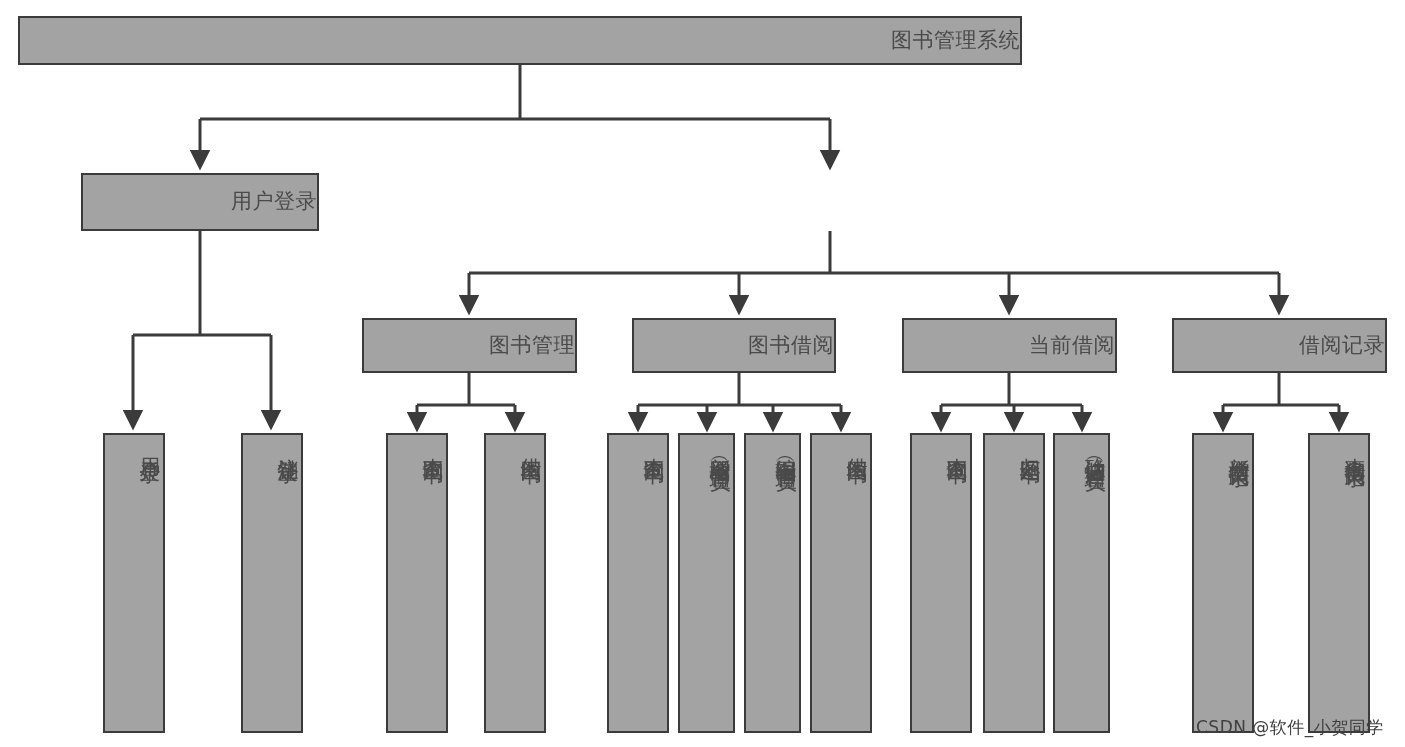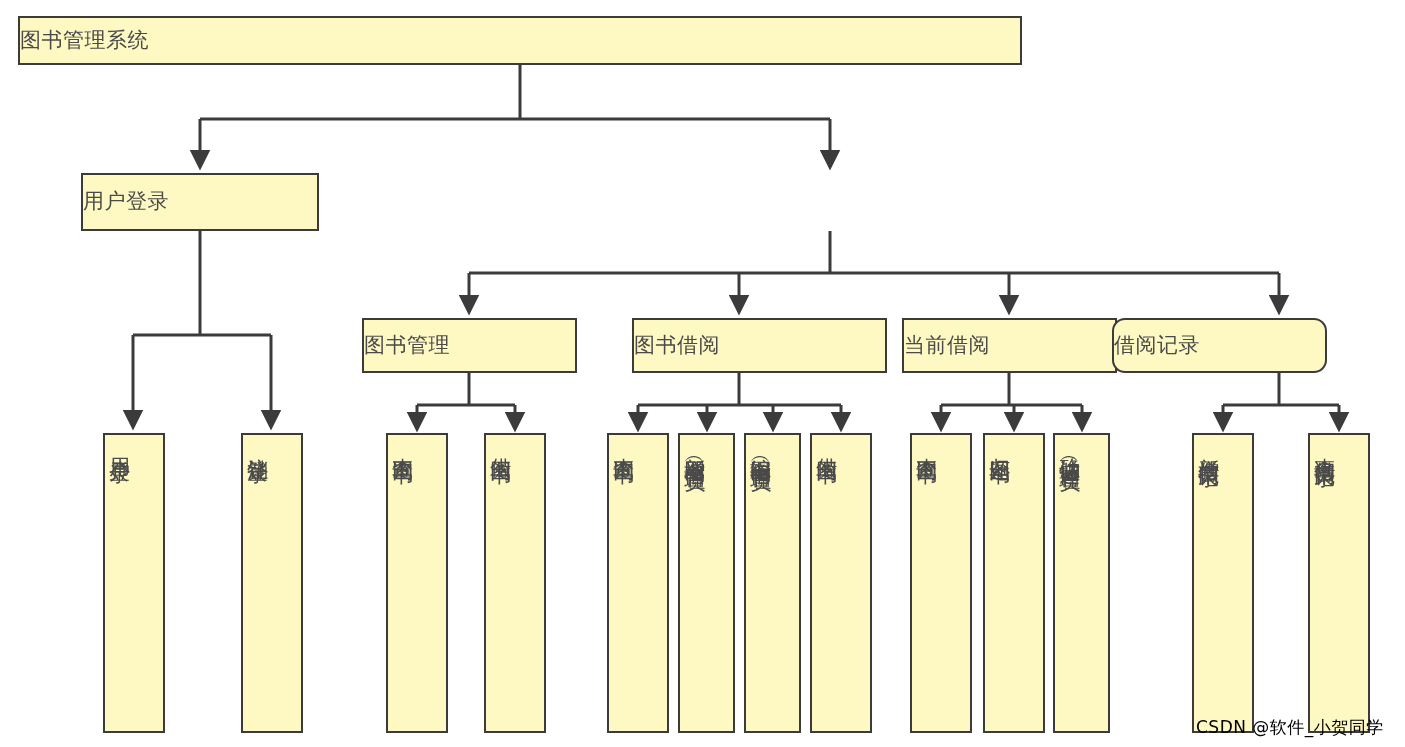--- a/index.html
+++ b/index.html
@@ -22,24 +22,24 @@
     left: 0;
     top: 0;
     width: 1405px;
     height: 747px;
     pointer-events: none;
   }
   .node {
     position: absolute;
     box-sizing: border-box;
     border: 2.5px solid #3b3b3b;
-    background: #fef9c3;
+    background: #a3a3a3;
     display: flex;
     align-items: center;
-    justify-content: flex-start;
+    justify-content: flex-end;
     color: #4a4a4a;
     font-family: Liberation Serif, serif;
   }
   .node.horiz {
     font-size: 21px;
     letter-spacing: 0.5px;
     line-height: 1.1;
     white-space: nowrap;
   }
   .node.vert {
@@ -51,21 +51,21 @@
     text-orientation: upright;
     font-size: 21px;
     line-height: 1.32;
     letter-spacing: 2px;
     color: #4a4a4a;
     white-space: nowrap;
   }
   .watermark {
     position: absolute;
     font-size: 17px;
-    color: #000000;
+    color: #404040;
     white-space: nowrap;
     letter-spacing: 0.5px;
   }
 </style>
 </head>
 <body>
 
 <div id="canvas">
 
   <svg id="wires" viewBox="0 0 1405 747" xmlns="http://www.w3.org/2000/svg">
@@ -125,27 +125,27 @@
     <span>图书管理系统</span>
   </div>
 
   <div class="node horiz" style="left:81px; top:173px; width:238px; height:58px;">
     <span>用户登录</span>
   </div>
 
   <div class="node horiz" style="left:362px; top:318px; width:215px; height:55px;">
     <span>图书管理</span>
   </div>
-  <div class="node horiz" style="left:632px; top:318px; width:255px; height:55px;">
+  <div class="node horiz" style="left:632px; top:318px; width:204px; height:55px;">
     <span>图书借阅</span>
   </div>
   <div class="node horiz" style="left:902px; top:318px; width:215px; height:55px;">
     <span>当前借阅</span>
   </div>
-  <div class="node horiz" style="left:1112px; top:318px; width:215px; height:55px;border-radius:13px;">
+  <div class="node horiz" style="left:1172px; top:318px; width:215px; height:55px;">
     <span>借阅记录</span>
   </div>
 
   <div class="node vert" style="left:103px; top:433px; width:62px; height:300px;">
     <span class="vtext">用户登录</span>
   </div>
   <div class="node vert" style="left:241px; top:433px; width:62px; height:300px;">
     <span class="vtext">注销登录</span>
   </div>
   <div class="node vert" style="left:386px; top:433px; width:62px; height:300px;">

